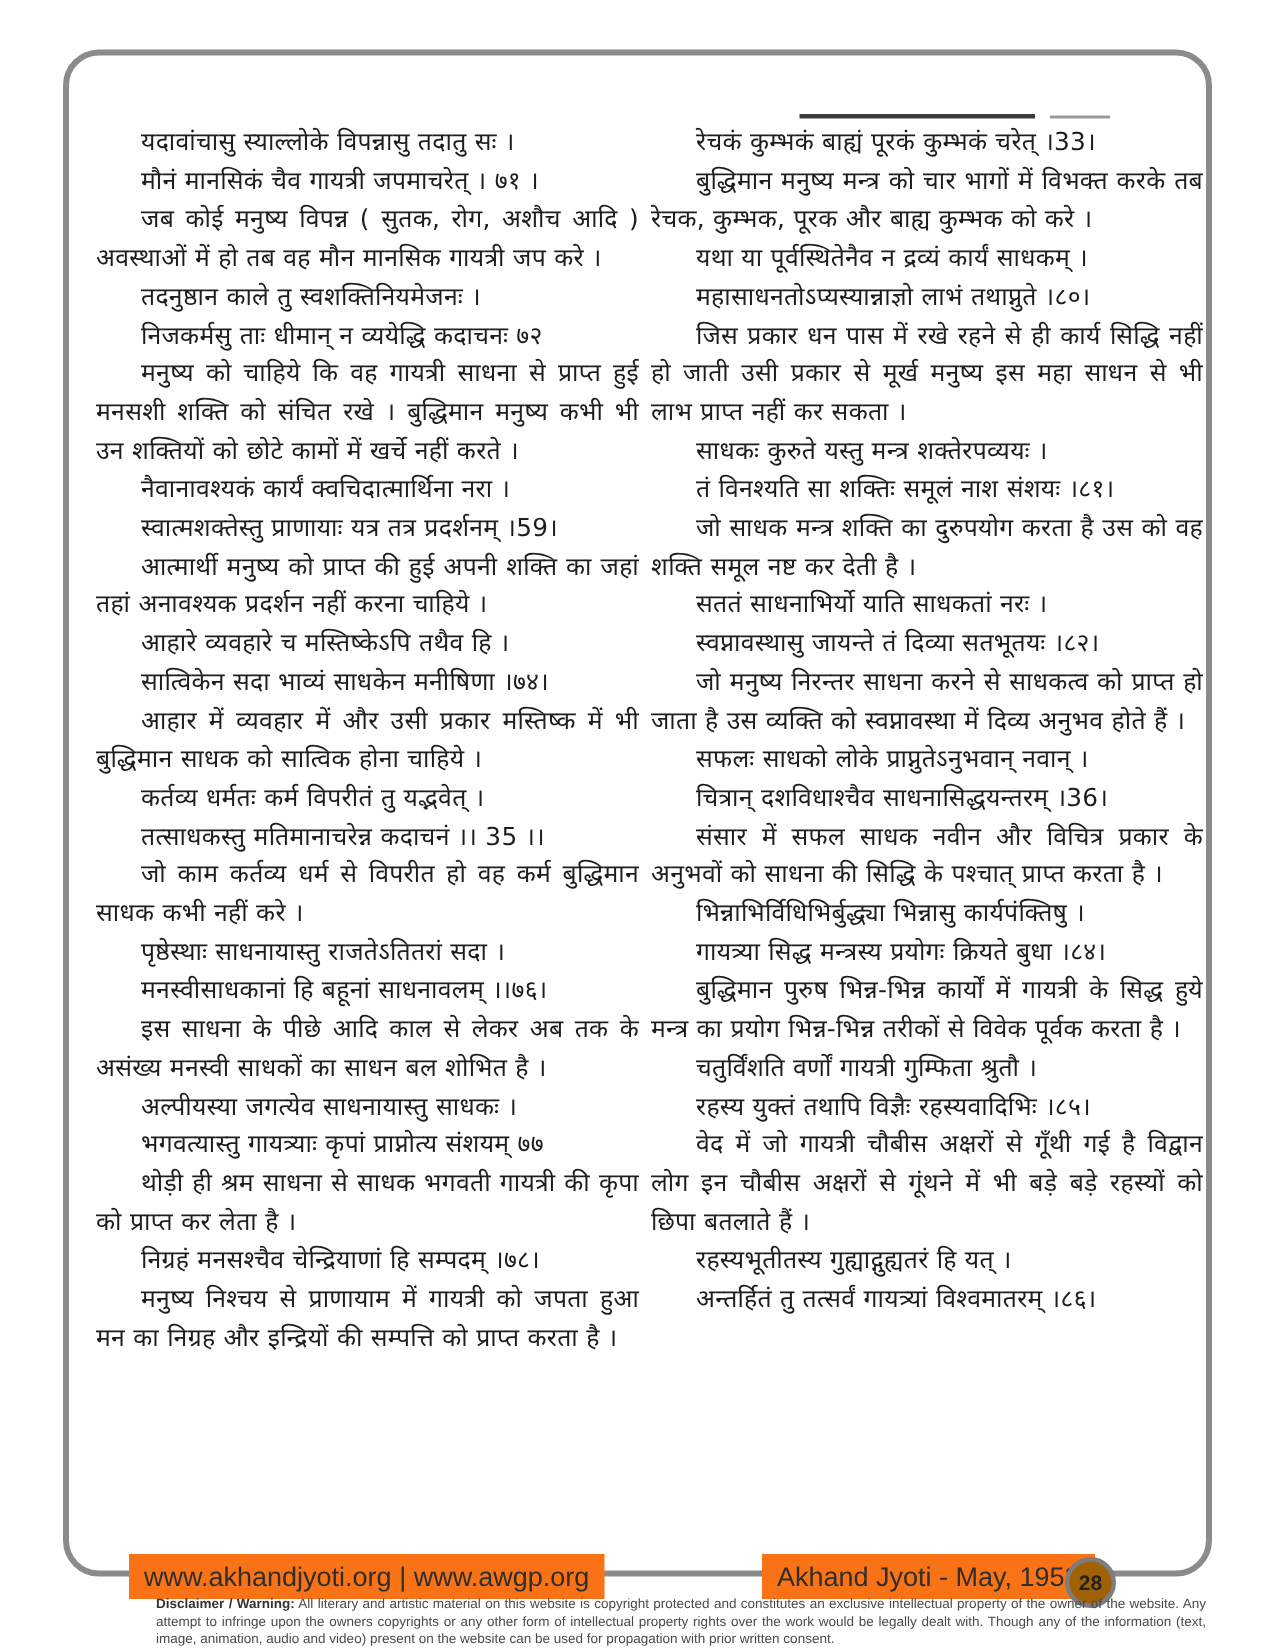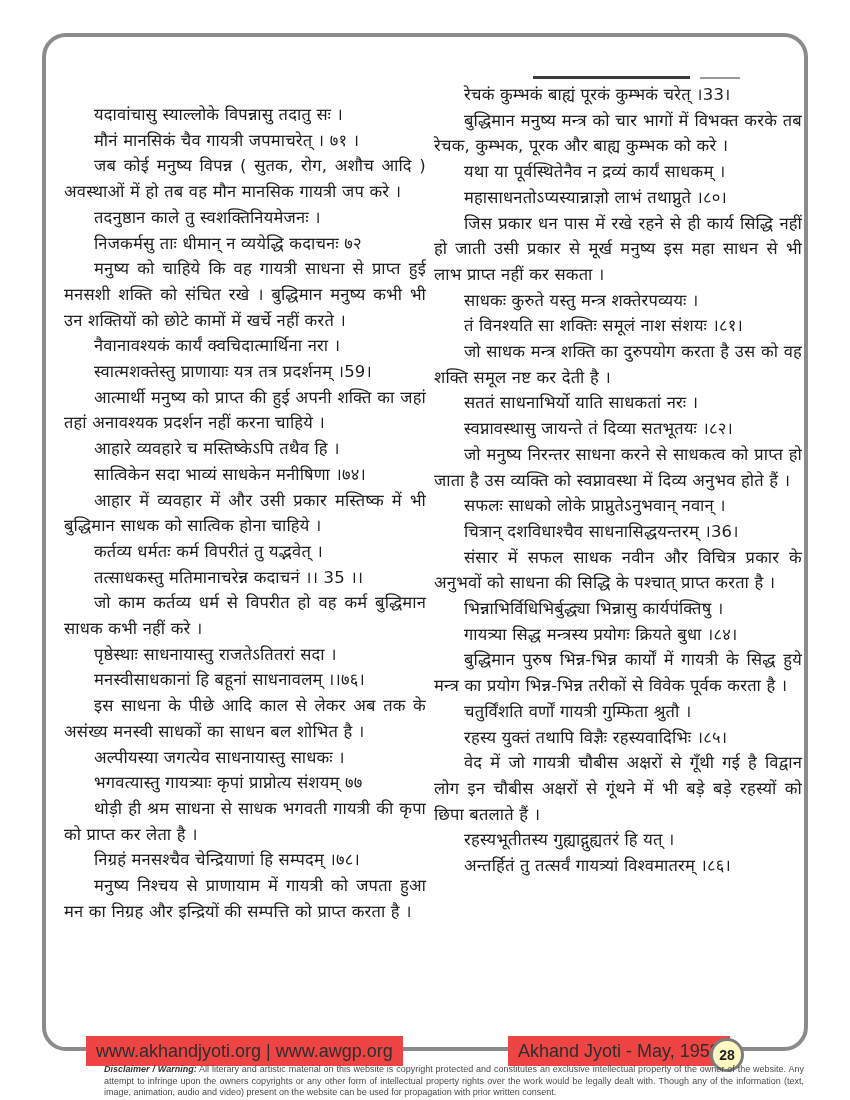--- a/index.html
+++ b/index.html
@@ -20,21 +20,21 @@
     box-sizing:border-box;
   }
   .column{
     position:absolute;
     top:82px;
     font-size:16.5px;
     line-height:25.7px;
     color:#1d1d1d;
     letter-spacing:0.2px;
   }
-  .col-left{left:64px;width:362px;margin-top:20px;}
+  .col-left{left:64px;width:362px;}
   .col-right{left:434px;width:368px;}
   .column p{margin:0;padding:0;}
   .column p.verse{
     margin-left:30px;
     text-align:left;
   }
   .column p.para{
     text-indent:30px;
     text-align:justify;
   }
@@ -46,55 +46,55 @@
   }
   .scan-line-dash{
     position:absolute;
     left:700px;top:77px;
     width:40px;height:2px;
     background:#9a9a9a;
   }
   .footer-label{
     position:absolute;
     top:1036px;
-    background:#ef4444;
+    background:#f97316;
     padding:0 10px;
     font-family:"Liberation Sans",sans-serif;
     font-size:18px;
     color:#2e2e2e;
     line-height:30px;
     white-space:nowrap;
   }
   .footer-left{left:86px;}
   .footer-right{left:508px;}
   .page-circle{
     position:absolute;
     left:710px;top:1038px;
     width:28px;height:28px;
     border:3px solid #7d7d7d;
     border-radius:50%;
-    background:#fef9c3;
+    background:#a16207;
     font-family:"Liberation Sans",sans-serif;
     font-weight:bold;
     font-size:14px;
     color:#222222;
     text-align:center;
     line-height:28px;
   }
   .disclaimer{
     position:absolute;
     left:104px;top:1064px;
     width:700px;
     font-family:"Liberation Sans",sans-serif;
     font-size:9px;
     line-height:11.5px;
     color:#4a4a4a;
     text-align:justify;
   }
-  .disclaimer b{color:#333333;font-style:italic;}
+  .disclaimer b{color:#333333;}
 </style>
 </head>
 <body>
 
 <div class="page-frame"></div>
 
 <div class="scan-line"></div>
 <div class="scan-line-dash"></div>
 
 <div class="column col-left">

